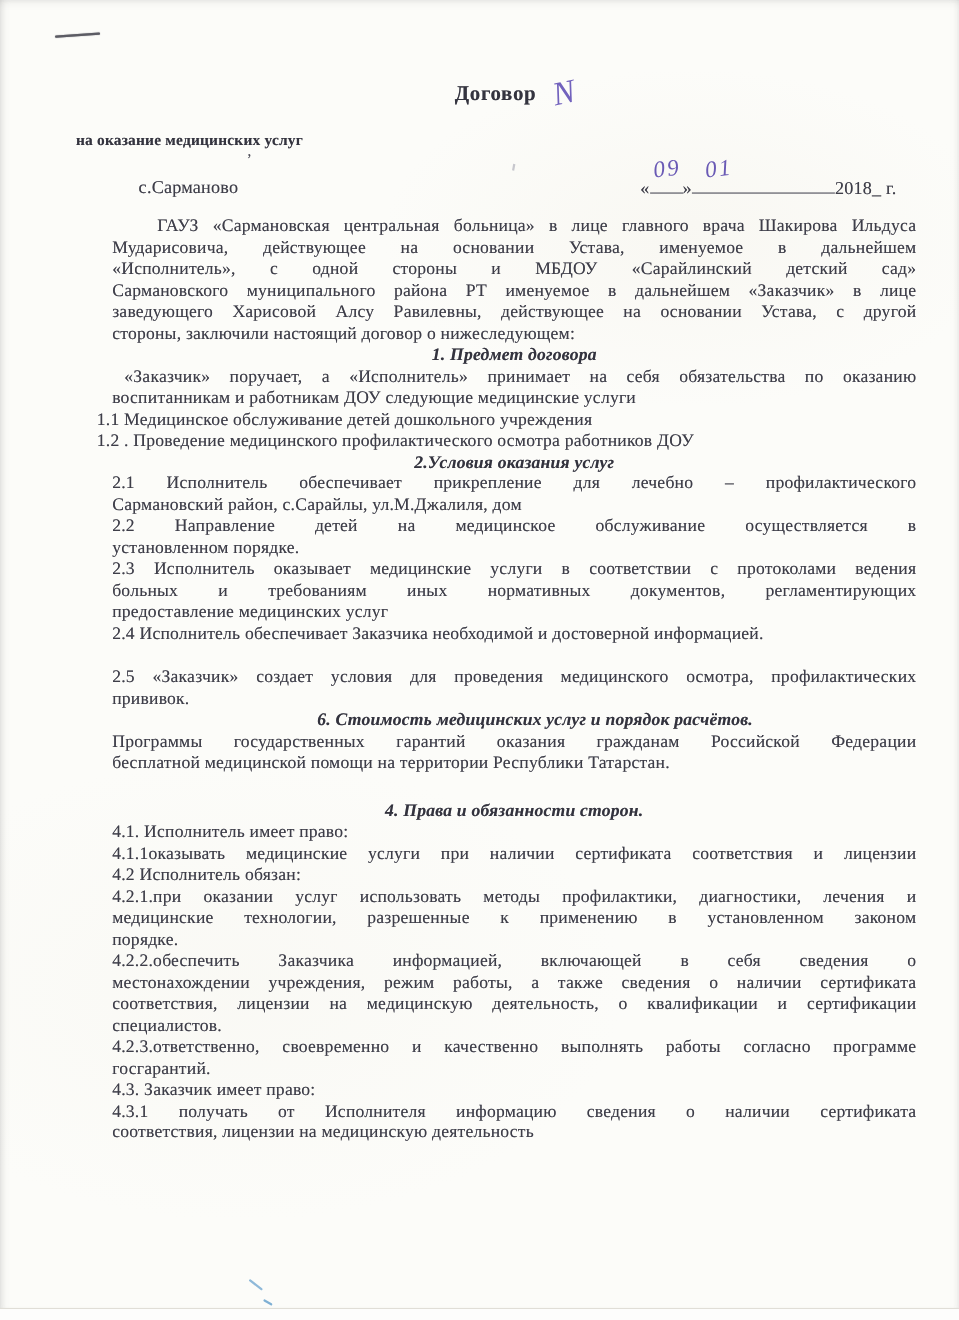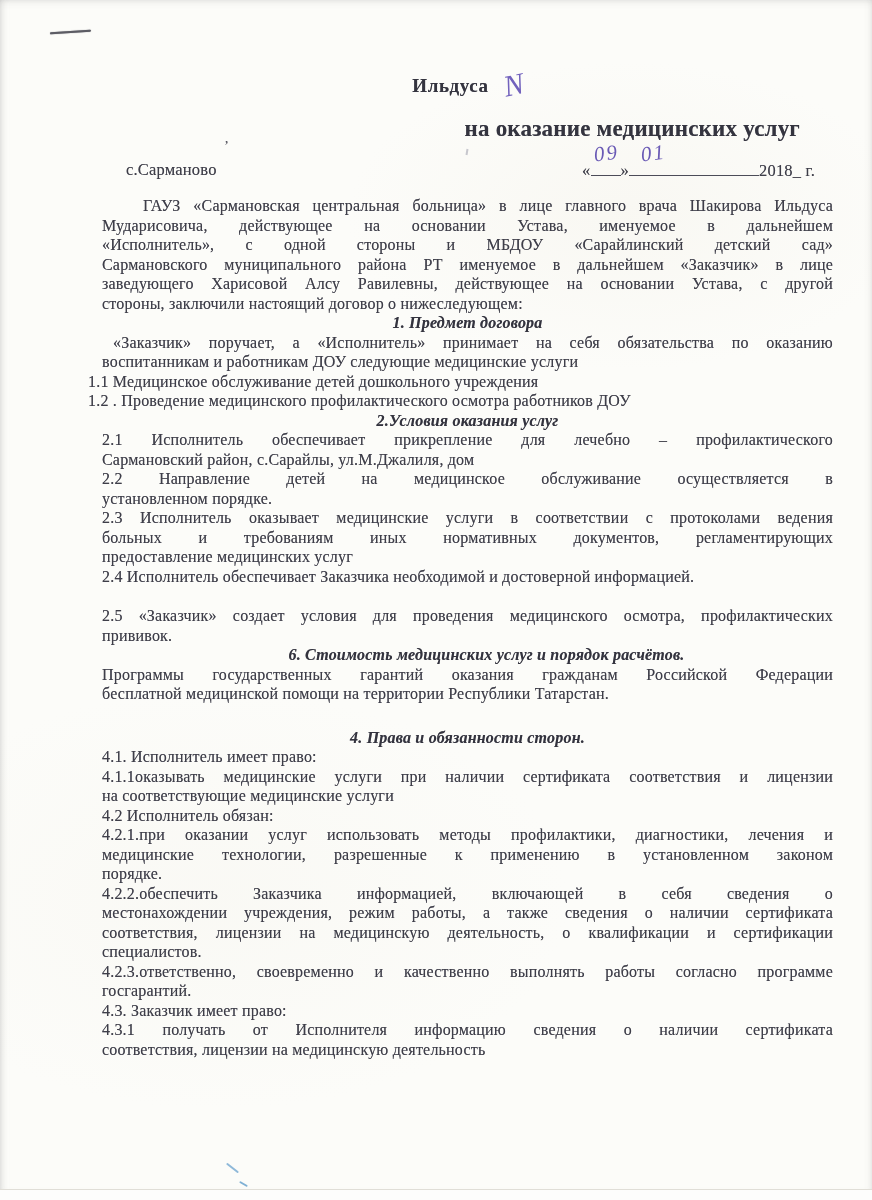--- a/index.html
+++ b/index.html
@@ -21,21 +21,21 @@
     position:absolute; left:102px; top:72px; width:731px;
     font-size:16px; line-height:19.5px; letter-spacing:0.2px;
     text-shadow: 0 0 0.5px rgba(62,62,74,0.55);
   }
   .doc-title { text-align:center; font-weight:bold; font-size:19px; line-height:24px; letter-spacing:0.6px; color:#34343f; }
   .hw-n {
     display:inline-block; margin-left:14px; font-style:italic; font-weight:normal;
     font-size:30px; line-height:20px; color:#7262bd; letter-spacing:0;
     transform:rotate(-12deg) translateY(3px); text-shadow:none;
   }
-  .doc-subtitle { margin-top:21px; text-align:right; font-weight:bold; font-size:23px; color:#34343f; transform:translateX(-33px); }
+  .doc-subtitle { margin-top:21px; text-align:left; font-weight:bold; font-size:14px; color:#34343f; transform:translateX(-33px); }
   .meta-row { margin-top:21px; display:flex; justify-content:space-between; font-size:16.5px;align-items:center; }
   .place { margin-left:24px; }
   .date-group { margin-right:18px; white-space:nowrap; }
   .blank { display:inline-block; border-bottom:1.5px solid #4c4c58; height:15px; vertical-align:baseline; position:relative; }
   .blank.short { width:30px; }
   .blank.long  { width:130px; }
   .hw {
     position:absolute; left:3px; top:-16px;
     font-style:italic; font-size:21px; color:#6a5ab5; letter-spacing:2px;
     transform:rotate(-7deg); text-shadow:none; white-space:nowrap;
@@ -67,21 +67,21 @@
 <body>
 
 <div class="page">
 
   <div class="pen-stroke"></div>
   <span class="ink-tick">’</span>
   <div class="faint-mark"></div>
 
   <div class="content">
 
-    <div class="doc-title"><span>Ильдуса</span><span class="hw-n">N</span></div>
+    <div class="doc-title"><span>Договор</span><span class="hw-n">N</span></div>
 
     <div class="doc-subtitle">на оказание медицинских услуг</div>
 
     <div class="meta-row">
       <span class="place">с.Сарманово</span>
       <span class="date-group"><span>«</span><span class="blank short"><span class="hw">09</span></span><span>»</span><span class="blank long"><span class="hw">01</span></span><span>2018_ г.</span></span>
     </div>
 
     <div class="body-blocks" id="contract-body">
         <div class="block para first-indent">
@@ -136,21 +136,20 @@
           <div class="line last">бесплатной медицинской помощи на территории Республики Татарстан.</div>
         </div>
         <div class="block heading gap2">
           <div class="line first last">4. Права и обязанности сторон.</div>
         </div>
         <div class="block plain">
           <div class="line first last">4.1.   Исполнитель имеет право:</div>
         </div>
         <div class="block para">
           <div class="line first">4.1.1оказывать медицинские услуги при наличии сертификата соответствия и лицензии</div>
-          <div class="line last">на соответствующие медицинские услуги</div>
         </div>
         <div class="block plain">
           <div class="line first last">4.2 Исполнитель обязан:</div>
         </div>
         <div class="block para">
           <div class="line first">4.2.1.при оказании услуг использовать методы профилактики, диагностики, лечения и</div>
           <div class="line">медицинские  технологии,  разрешенные  к  применению  в  установленном   законом</div>
           <div class="line last">порядке.</div>
         </div>
         <div class="block para">

